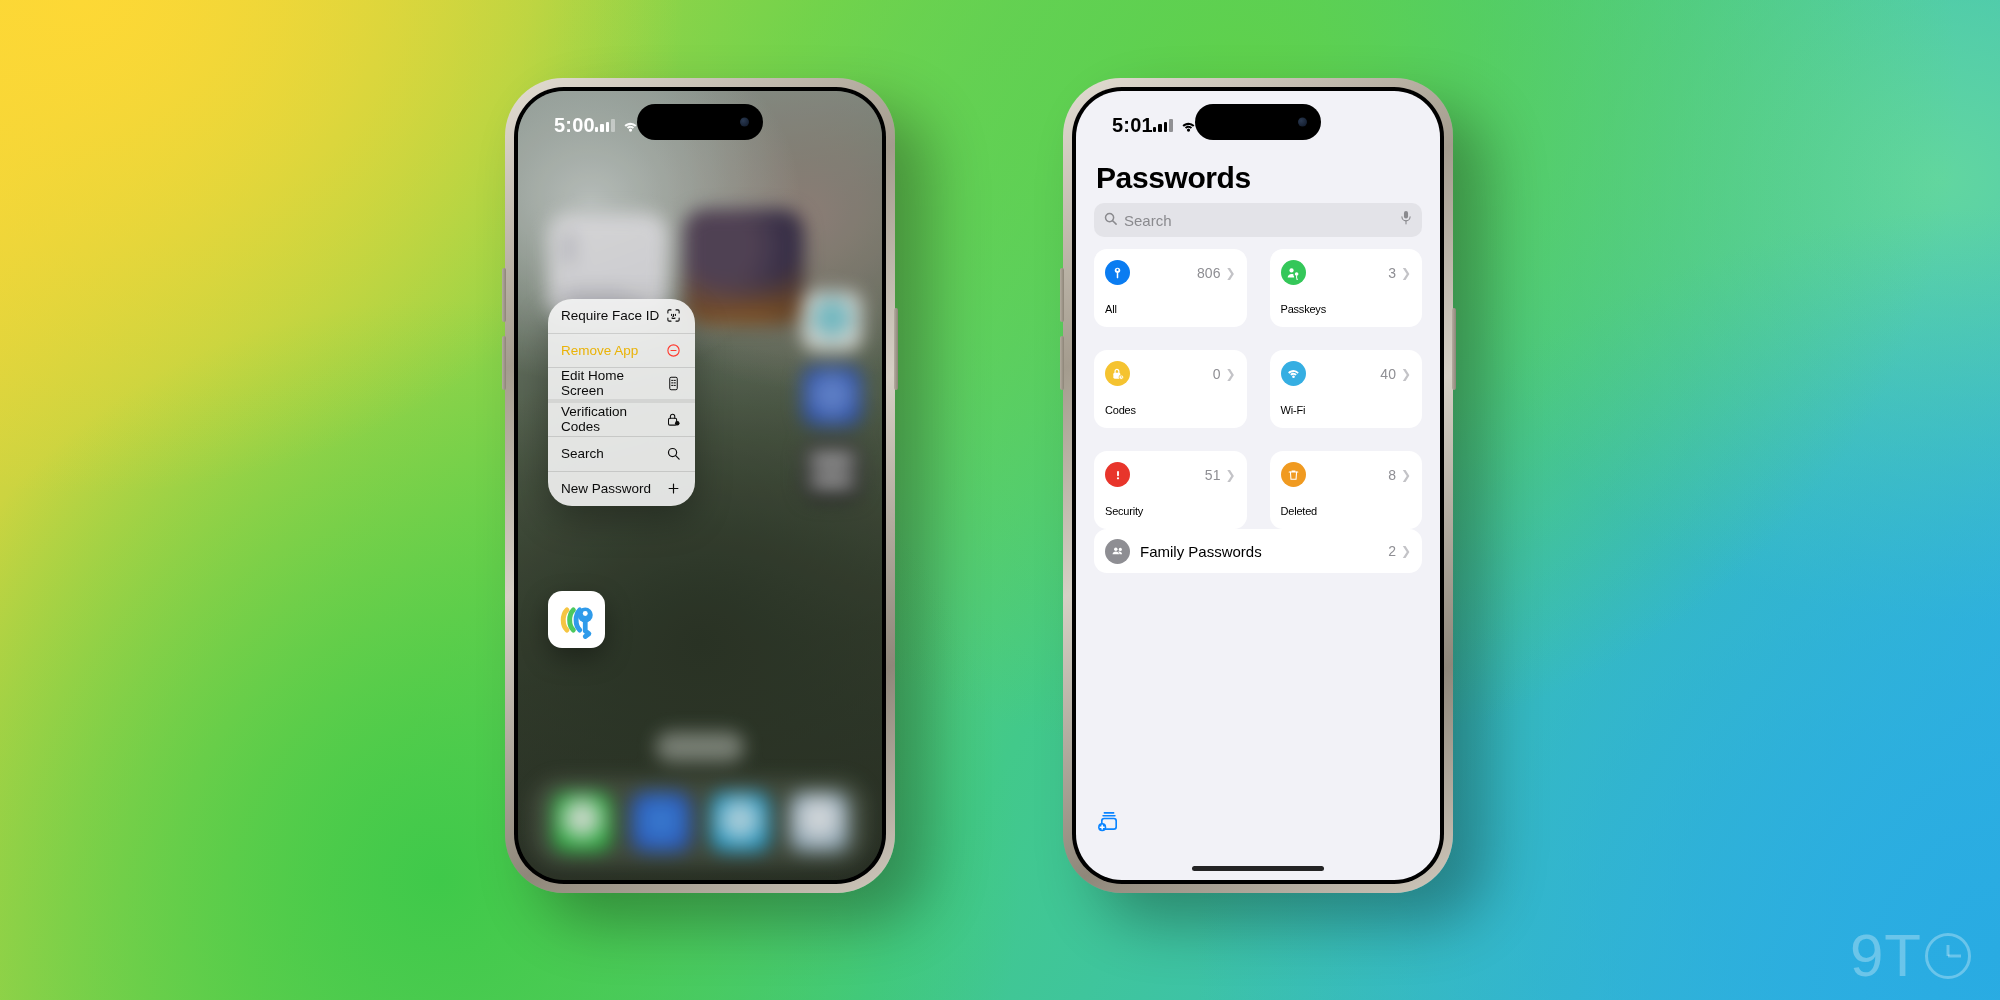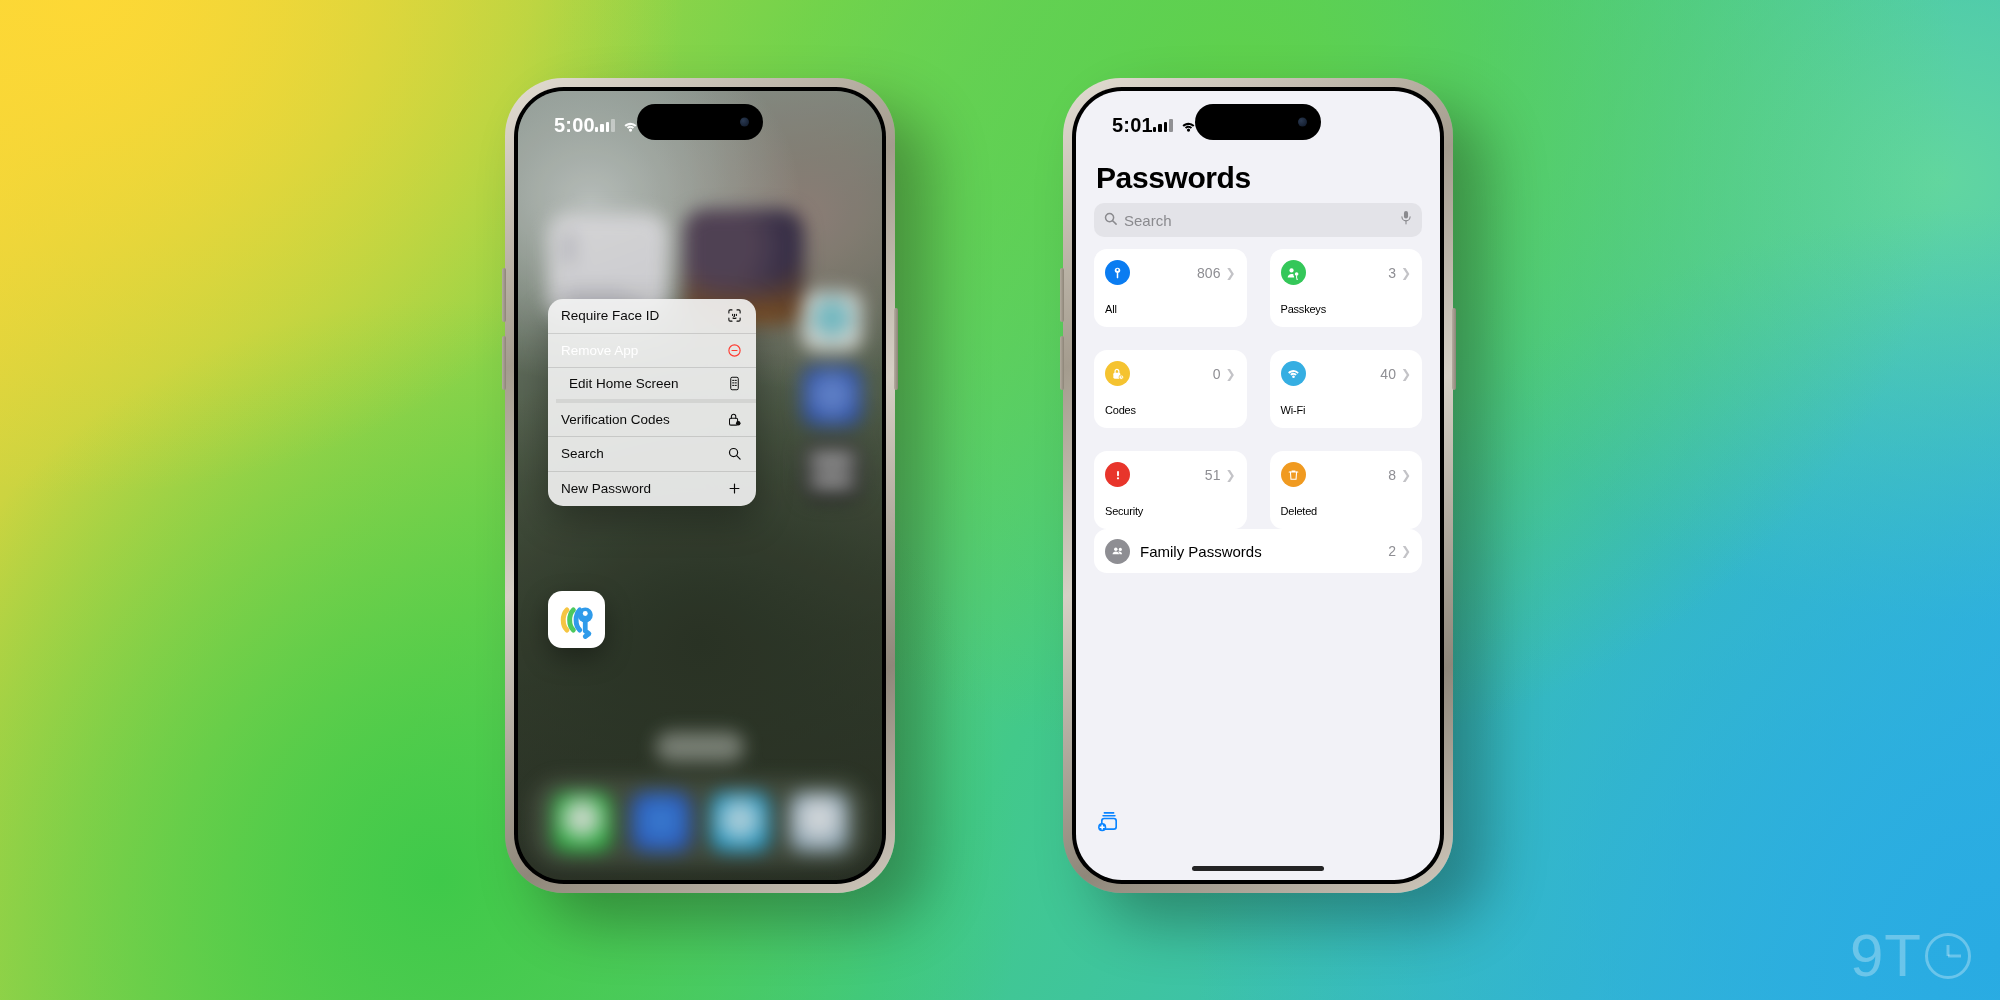--- a/index.html
+++ b/index.html
@@ -148,34 +148,34 @@
   .d1{ background:radial-gradient(circle at 50% 44%,#e8f7e8 0 22%, #34c24a 62%); }
   .d2{ background:radial-gradient(circle at 50% 48%,#3f86e8 0 30%, #2f63d0 70%); }
   .d3{ background:radial-gradient(circle at 50% 46%,#bfe9f7 0 26%, #2aa8d8 66%); }
   .d4{ background:radial-gradient(circle at 50% 44%,#eef4f8 0 24%, #9fb9c9 68%); }
 
   
   .scrim{ position:absolute; inset:0; background:rgba(0,0,0,.12); }
 
   
   .ctx-menu{
-    position:absolute; left:30px; top:208px; width:208px;
-    border-radius:15px; overflow:hidden; z-index:30;
+    position:absolute; left:30px; top:208px; width:147px;
+    border-radius:24px; overflow:hidden; z-index:30;
     background:rgba(244,244,244,.90);
     box-shadow:0 14px 36px rgba(0,0,0,.30);
     backdrop-filter:blur(22px);
   }
   .ctx-item{
     display:flex; align-items:center; justify-content:space-between;
     padding:0 13px; height:34.5px; font-size:13.5px; color:#0b0b0b;
     border-bottom:.6px solid rgba(0,0,0,.12);
   }
   .ctx-item:last-child{ border-bottom:none; }
-  .ctx-item.sep{ border-bottom:4px solid rgba(0,0,0,.07);margin-left:8px; }
-  .ctx-item.destructive{ color:#ffffff; }
+  .ctx-item.sep{ border-bottom:4px solid rgba(0,0,0,.07); }
+  .ctx-item.destructive{ color:#eab308; }
   .ctx-ic{ width:17px; height:17px; display:flex; align-items:center; justify-content:center;
            color:#0b0b0b; flex:none; }
   .ctx-item.destructive .ctx-ic{ color:#FF3B30; }
 
   
   .app-lift{
     position:absolute; left:30px; top:500px; width:57px; height:57px;
     border-radius:14px; background:#fff; z-index:32;
     box-shadow:0 10px 26px rgba(0,0,0,.35);
     display:flex; align-items:center; justify-content:center; overflow:hidden;

